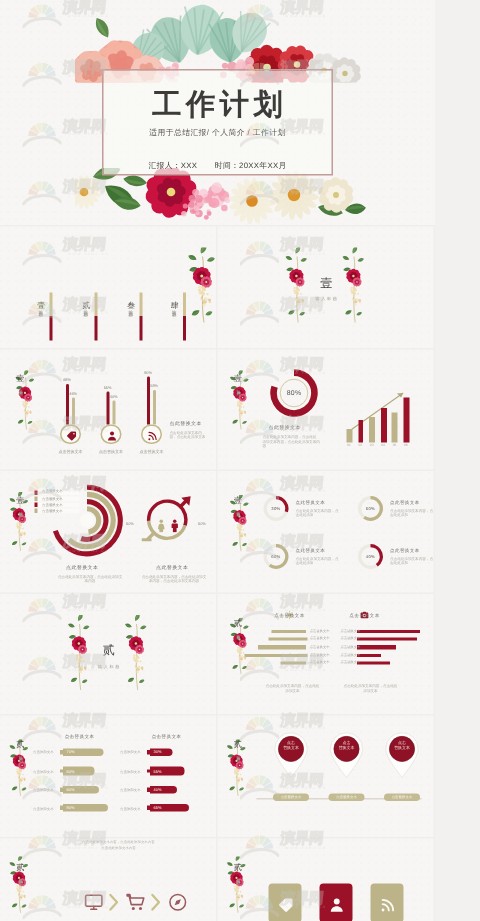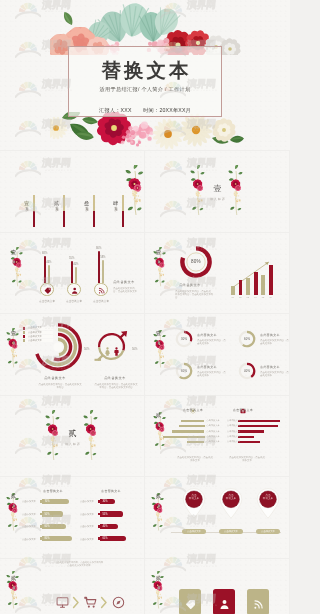--- a/index.html
+++ b/index.html
@@ -447,21 +447,21 @@
           <ellipse cx="177.10" cy="16.33" rx="3.30" ry="2.64" fill="#f7f2e4" transform="rotate(331.6 177.10 16.33)"></ellipse>
           <ellipse cx="177.24" cy="19.38" rx="3.30" ry="2.64" fill="#f7f2e4" transform="rotate(383.1 177.24 19.38)"></ellipse>
           <circle cx="174" cy="18" r="1.98" fill="#d6c77f"></circle>
           <g transform="translate(180,28) rotate(-6)">
             <path d="M0 0 C 4.8999999999999995 -5 10.5 -4.25 14 0 C 10.5 4.25 4.8999999999999995 5 0 0 Z" fill="#437638"></path>
             <path d="M0 0 C 4.8999999999999995 -2.75 10.5 -2.5 14 0 L 0 0 Z" fill="#639250" opacity=".6"></path>
           </g>
         </svg></div>
     <div class="cover-veil"></div>
     <div class="cover-frame"></div>
-    <div class="cover-title">替换文本</div>
+    <div class="cover-title">工作计划</div>
     <div class="cover-sub">适用于总结汇报/ 个人简介 / 工作计划</div>
     <div class="cover-meta">
       <span><b>汇报人：</b><i style="font-style:normal">XXX</i></span>
       <span><b>时间：</b><i style="font-style:normal">20XX年XX月</i></span>
     </div>
   </div>
 
   <div class="slide s c0 r0" id="s-toc">
       <div class="toc-item" style="left:33px">
         <span class="toc-bar"></span>

